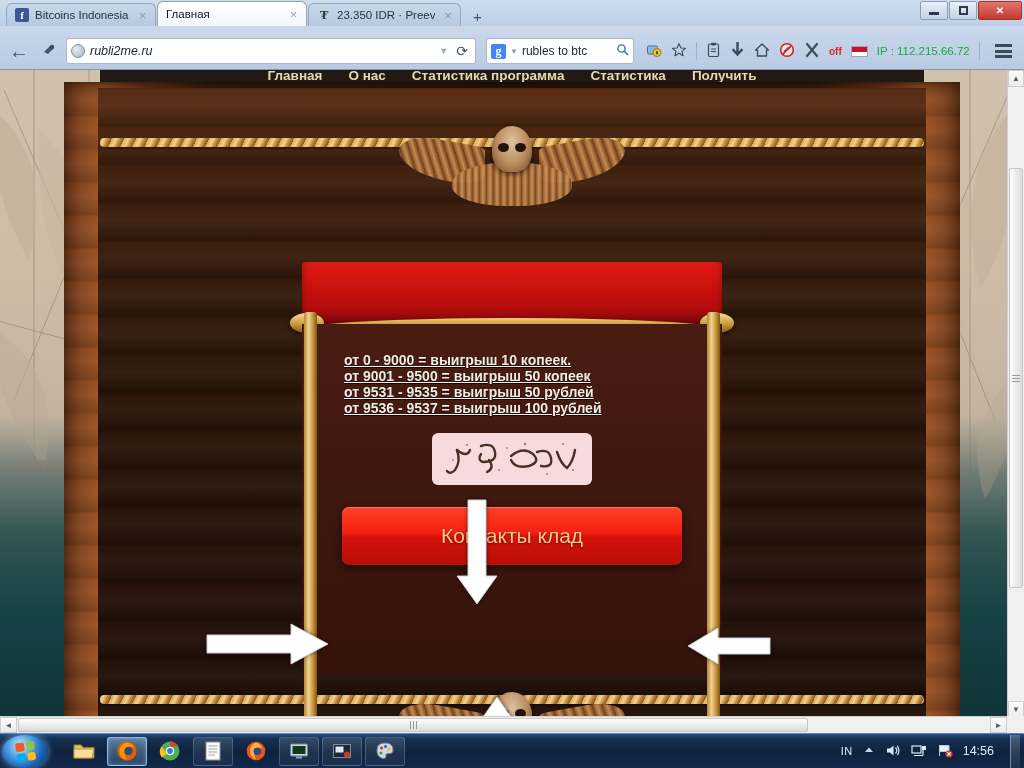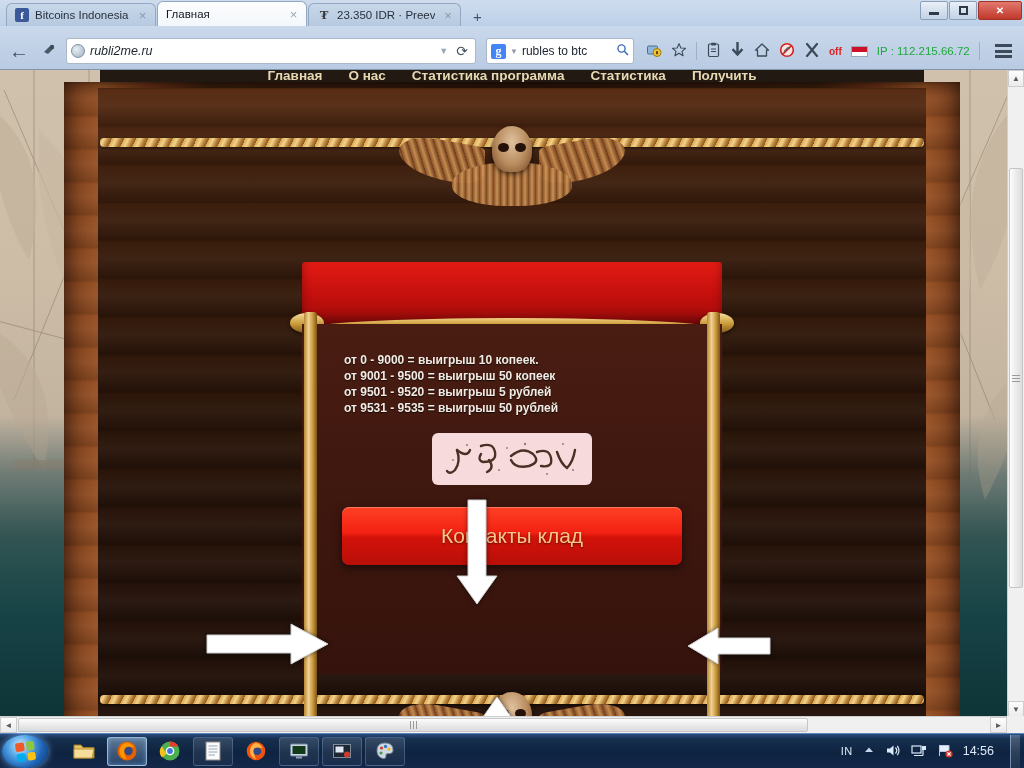--- a/index.html
+++ b/index.html
@@ -216,23 +216,24 @@
   .panel-post {
     position: absolute; top: -12px; width: 13px; height: 412px;
     background: linear-gradient(90deg, #b8862f, #f0d395 35%, #c79338 70%, #7a5619);
     border-radius: 3px;
   }
   .panel-post.l { left: -8px; }
   .panel-post.r { right: -8px; }
 
   .prizes { list-style: none; padding-left: 14px; }
   .prizes li {
-    color: #f0ece4; font-size: 12px; font-weight: bold; line-height: 16px;
+    color: #f0ece4; font-size: 14px; font-weight: bold; line-height: 16px;
     text-shadow: 0 1px 1px rgba(0,0,0,.7);
     white-space: nowrap;
+    text-decoration: underline;
   }
 
   .captcha {
     margin: 17px auto 0; width: 160px; height: 52px;
     background: #f7dbdc; border-radius: 6px;
     display: flex; align-items: center; justify-content: center;
     overflow: hidden; position: relative;
   }
   .captcha svg { display: block; }
 
@@ -550,22 +551,22 @@
         <span class="banner-fold r"></span>
       </div>
 
       <div class="panel-body">
         <span class="panel-post l"></span>
         <span class="panel-post r"></span>
 
         <ul class="prizes">
           <li>от 0 - 9000 = выигрыш 10 копеек.</li>
           <li>от 9001 - 9500 = выигрыш 50 копеек</li>
-          <li>от 9501 - 9520 = выигрыш 5 рублей</li>
           <li>от 9531 - 9535 = выигрыш 50 рублей</li>
+          <li>от 9536 - 9537 = выигрыш 100 рублей</li>
         </ul>
 
         <div class="captcha">
           <svg width="150" height="46" viewBox="0 0 150 46" aria-hidden="true">
             <g fill="none" stroke="#4a3126" stroke-width="2.4" stroke-linecap="round">
               <path d="M20 14 Q24 26 18 34 Q13 39 10 35"></path>
               <path d="M20 14 Q30 22 33 14"></path>
               <path d="M44 10 Q56 6 58 16 Q60 26 46 26 Q40 24 44 18"></path>
               <path d="M52 24 Q58 32 50 36"></path>
               <path d="M74 20 Q86 10 96 18 Q104 26 92 30 Q78 33 74 24"></path>

